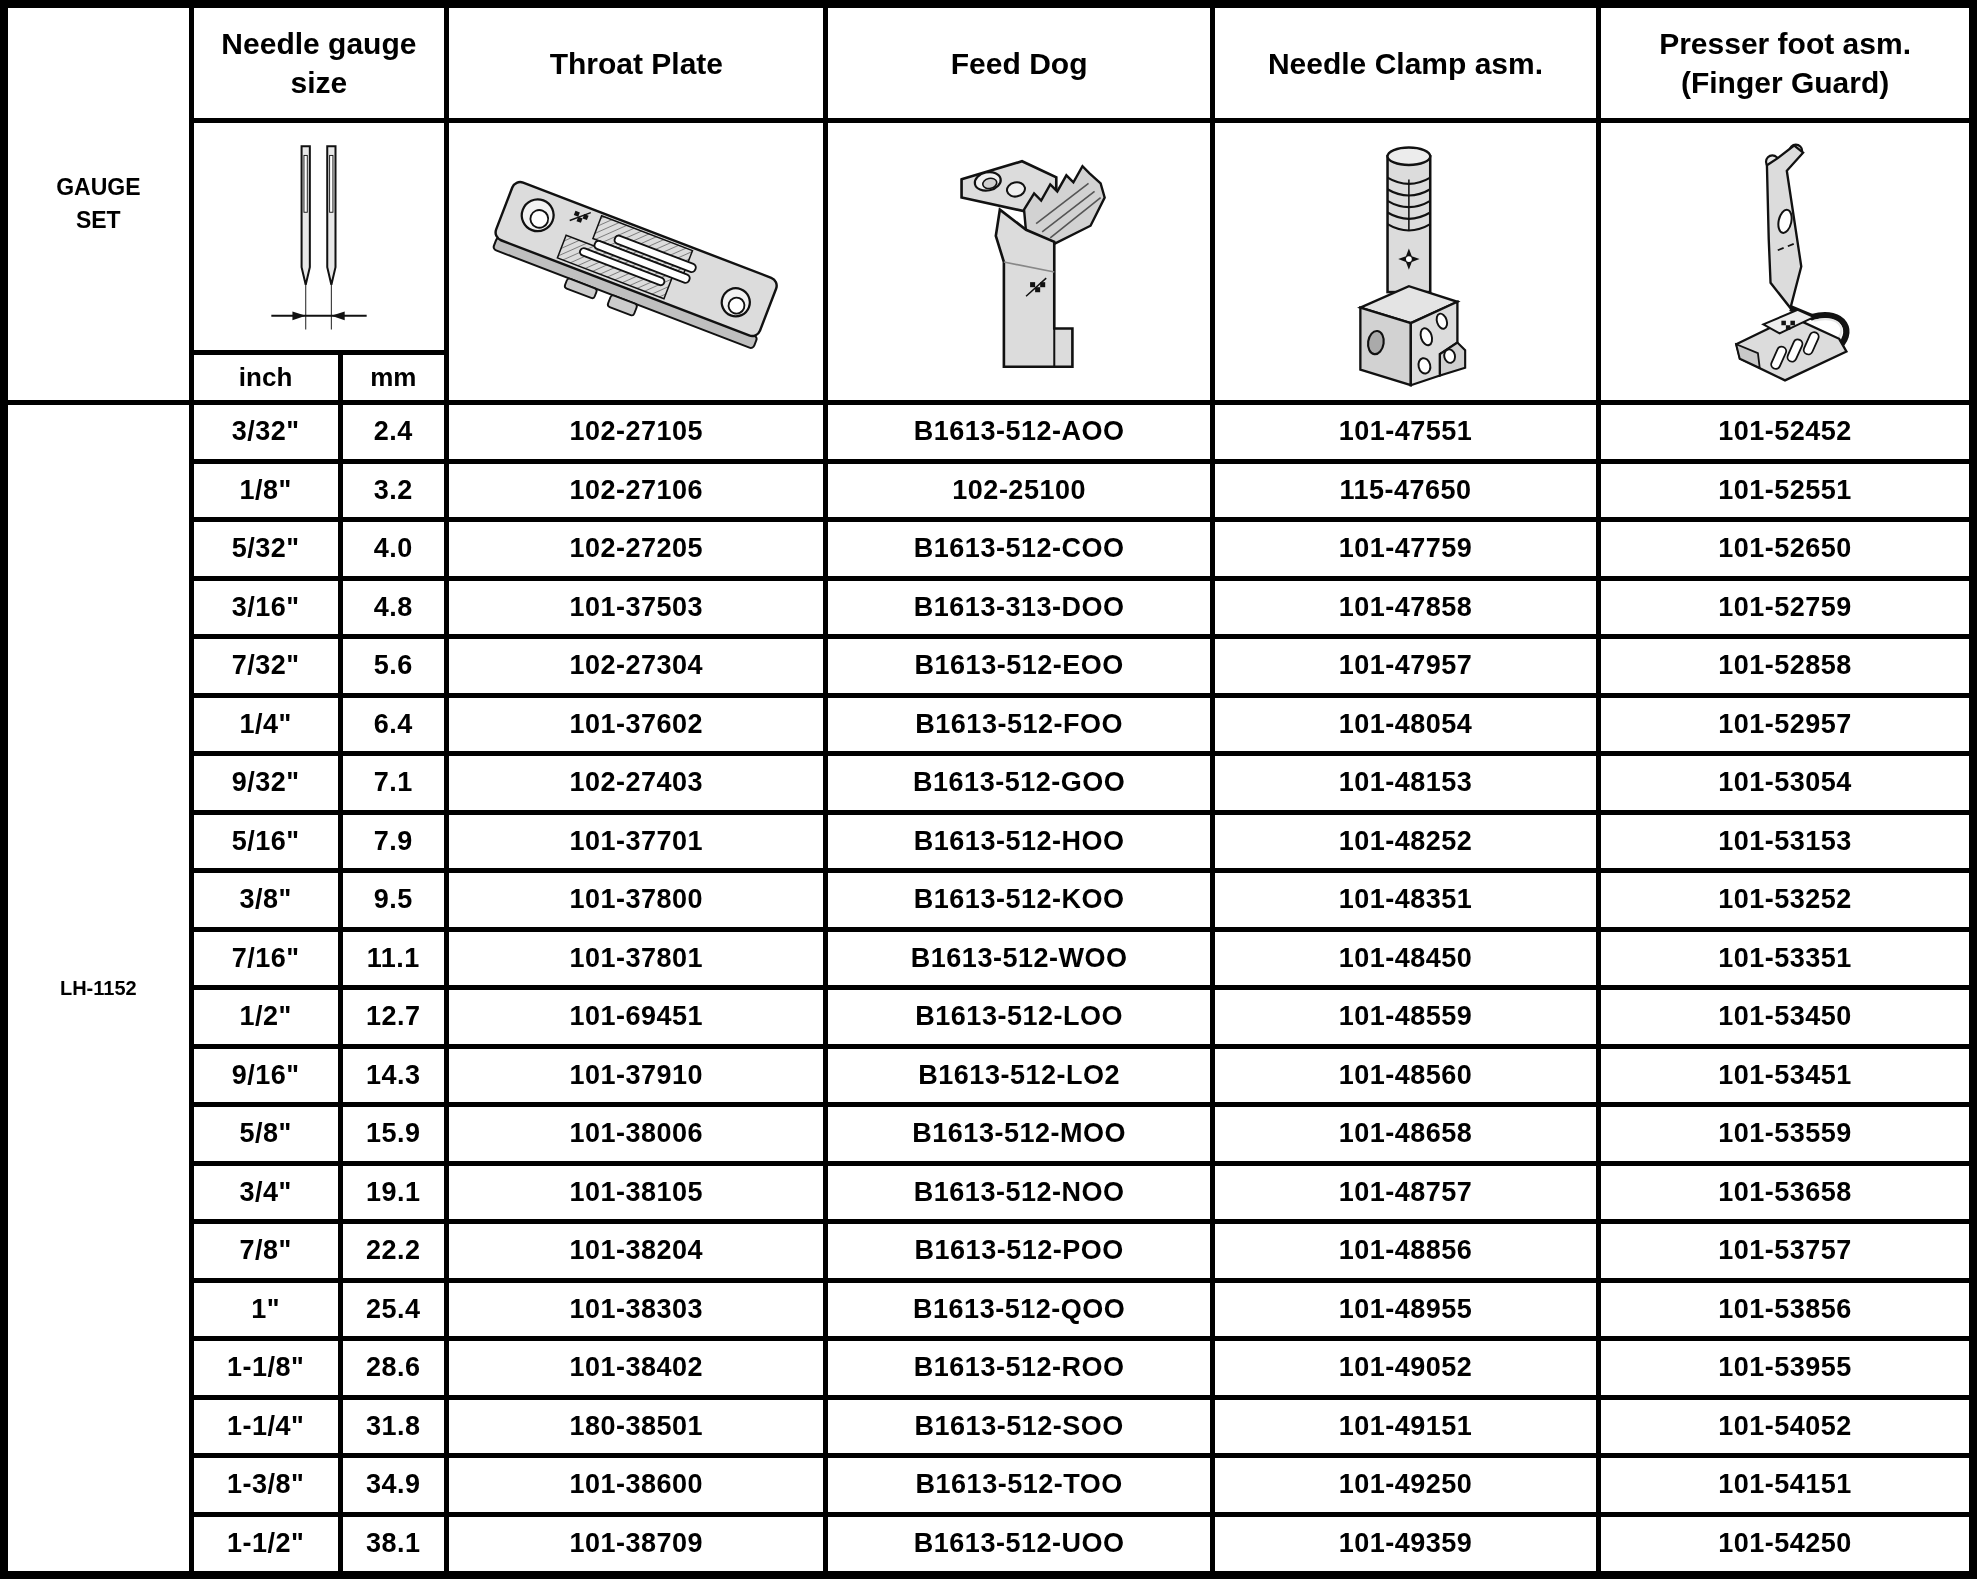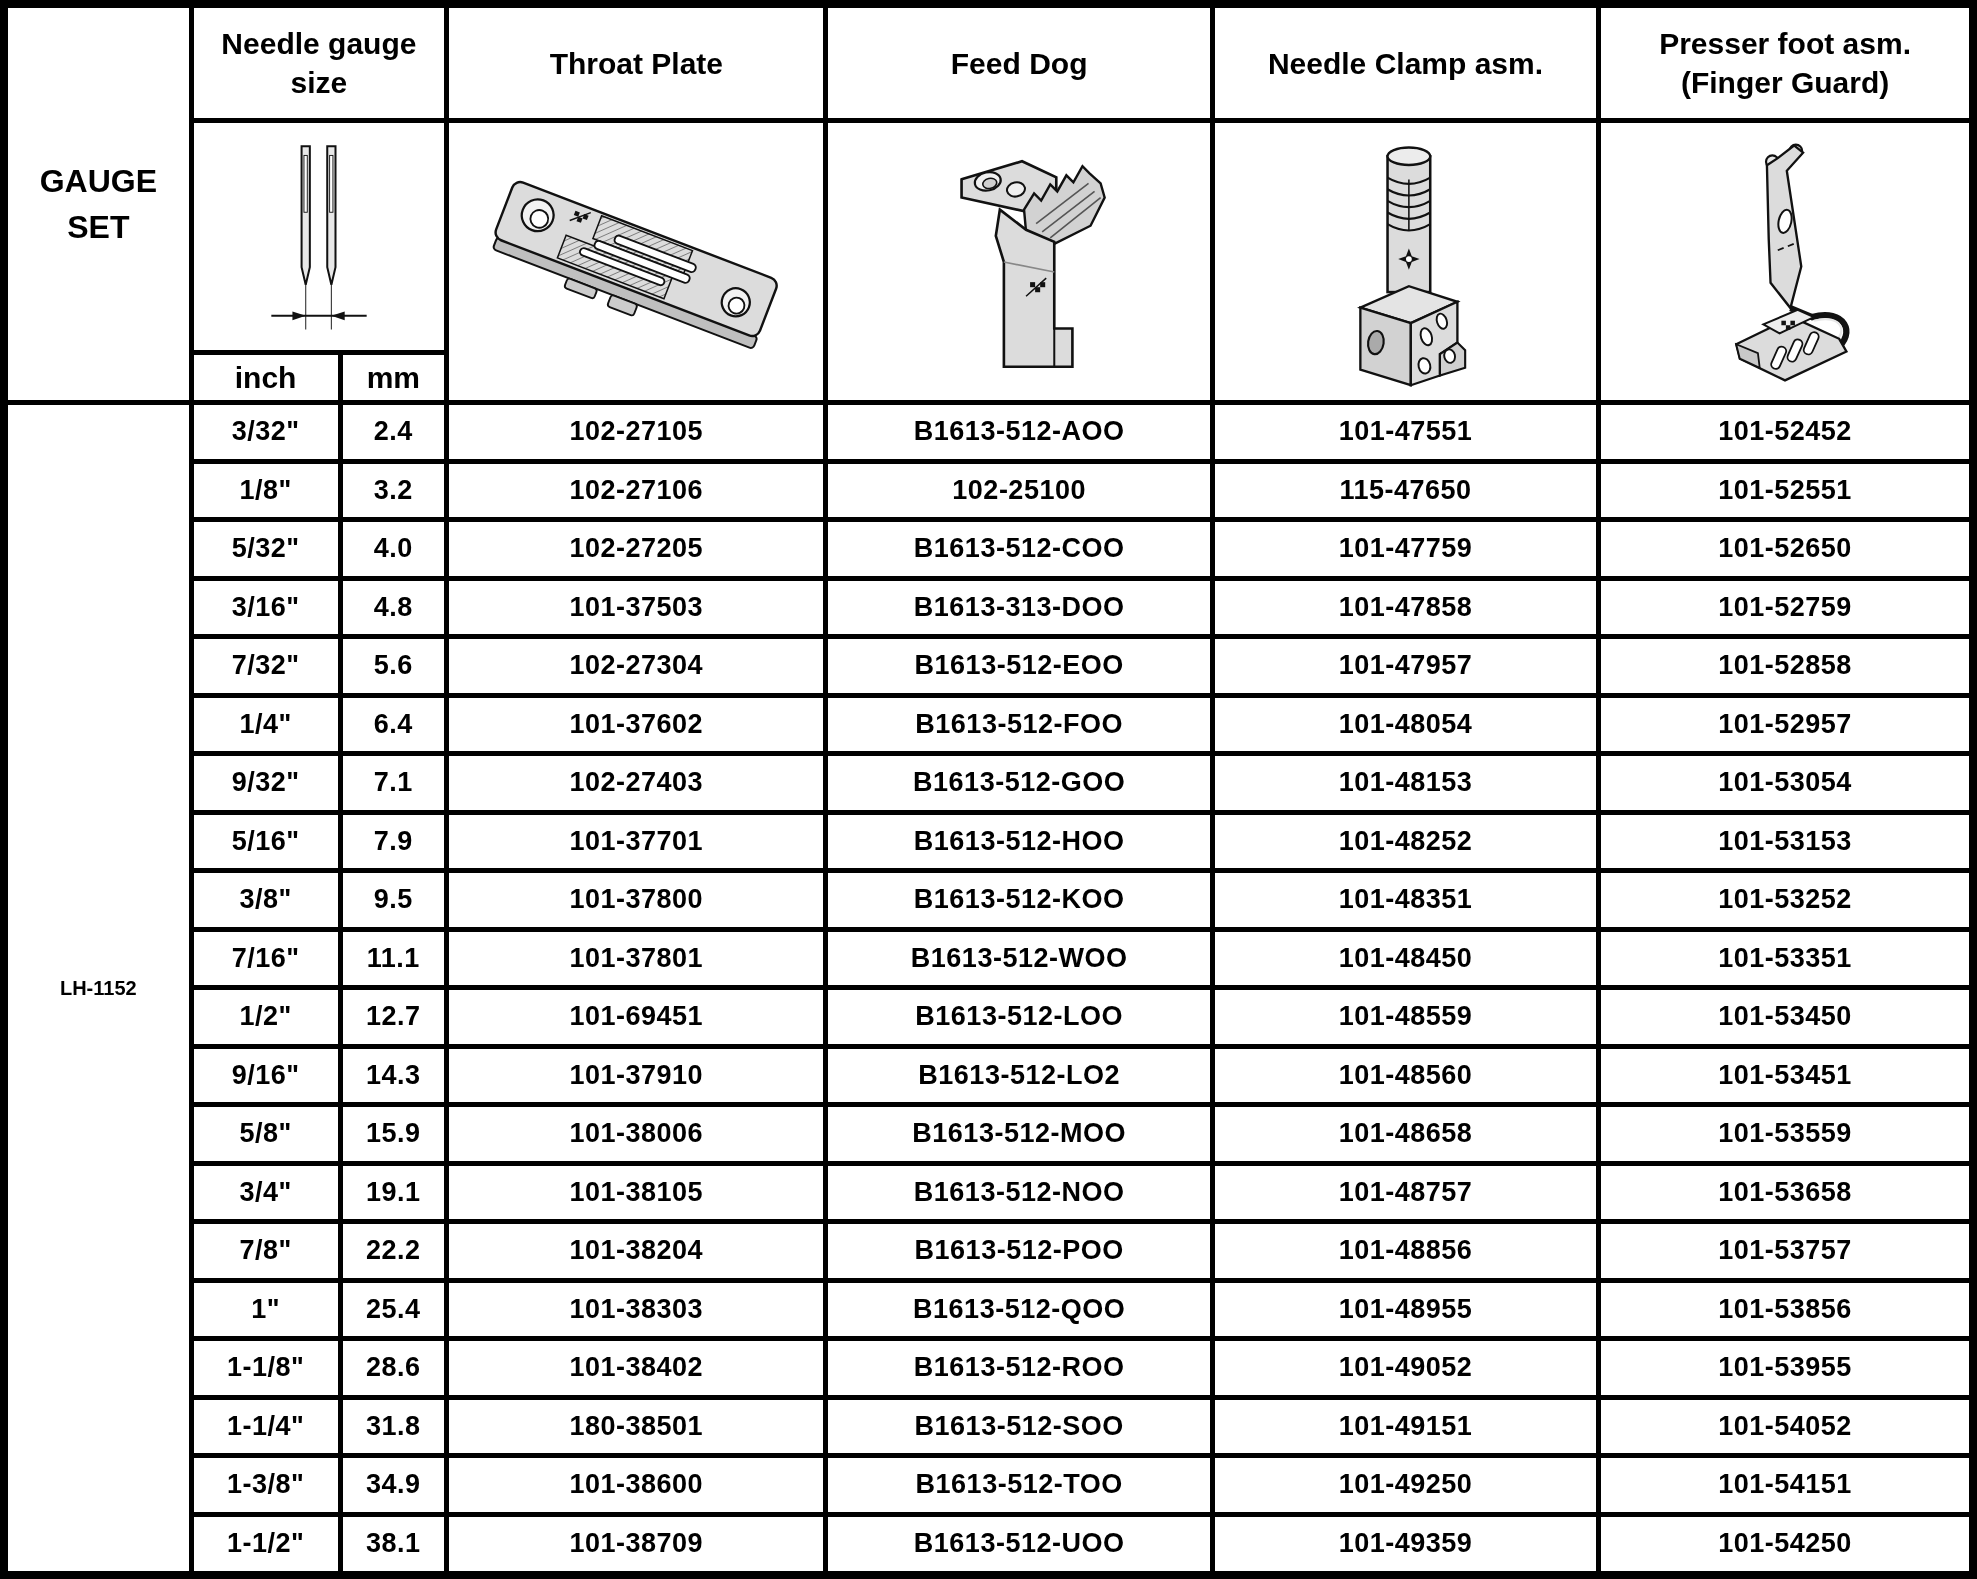--- a/index.html
+++ b/index.html
@@ -39,27 +39,27 @@
   tr.r-sub   { height: 50px; }
 
   td.hdr {
     font-size: 30px;
     line-height: 1.3;
   }
   td.hdr .hdr-wrap { margin: 16px auto; max-width: 230px; }
 
   td.c-gauge { vertical-align: middle; }
   .gauge-label {
-    font-size: 32px;
+    font-size: 23px;
     line-height: 1.45;
     max-width: 125px;
     margin: 0 auto;
   }
 
-  td.sub { font-size: 30px; margin-top: 28px; }
+  td.sub { font-size: 26px; margin-top: 28px; }
 
   td.illus-cell { vertical-align: middle; text-align: center; }
   td.illus-cell svg { display: block; margin: 0 auto; }
 
   td.model-cell {
     vertical-align: top;
   }
   .model-label {
     height: 59px;
     display: flex;

